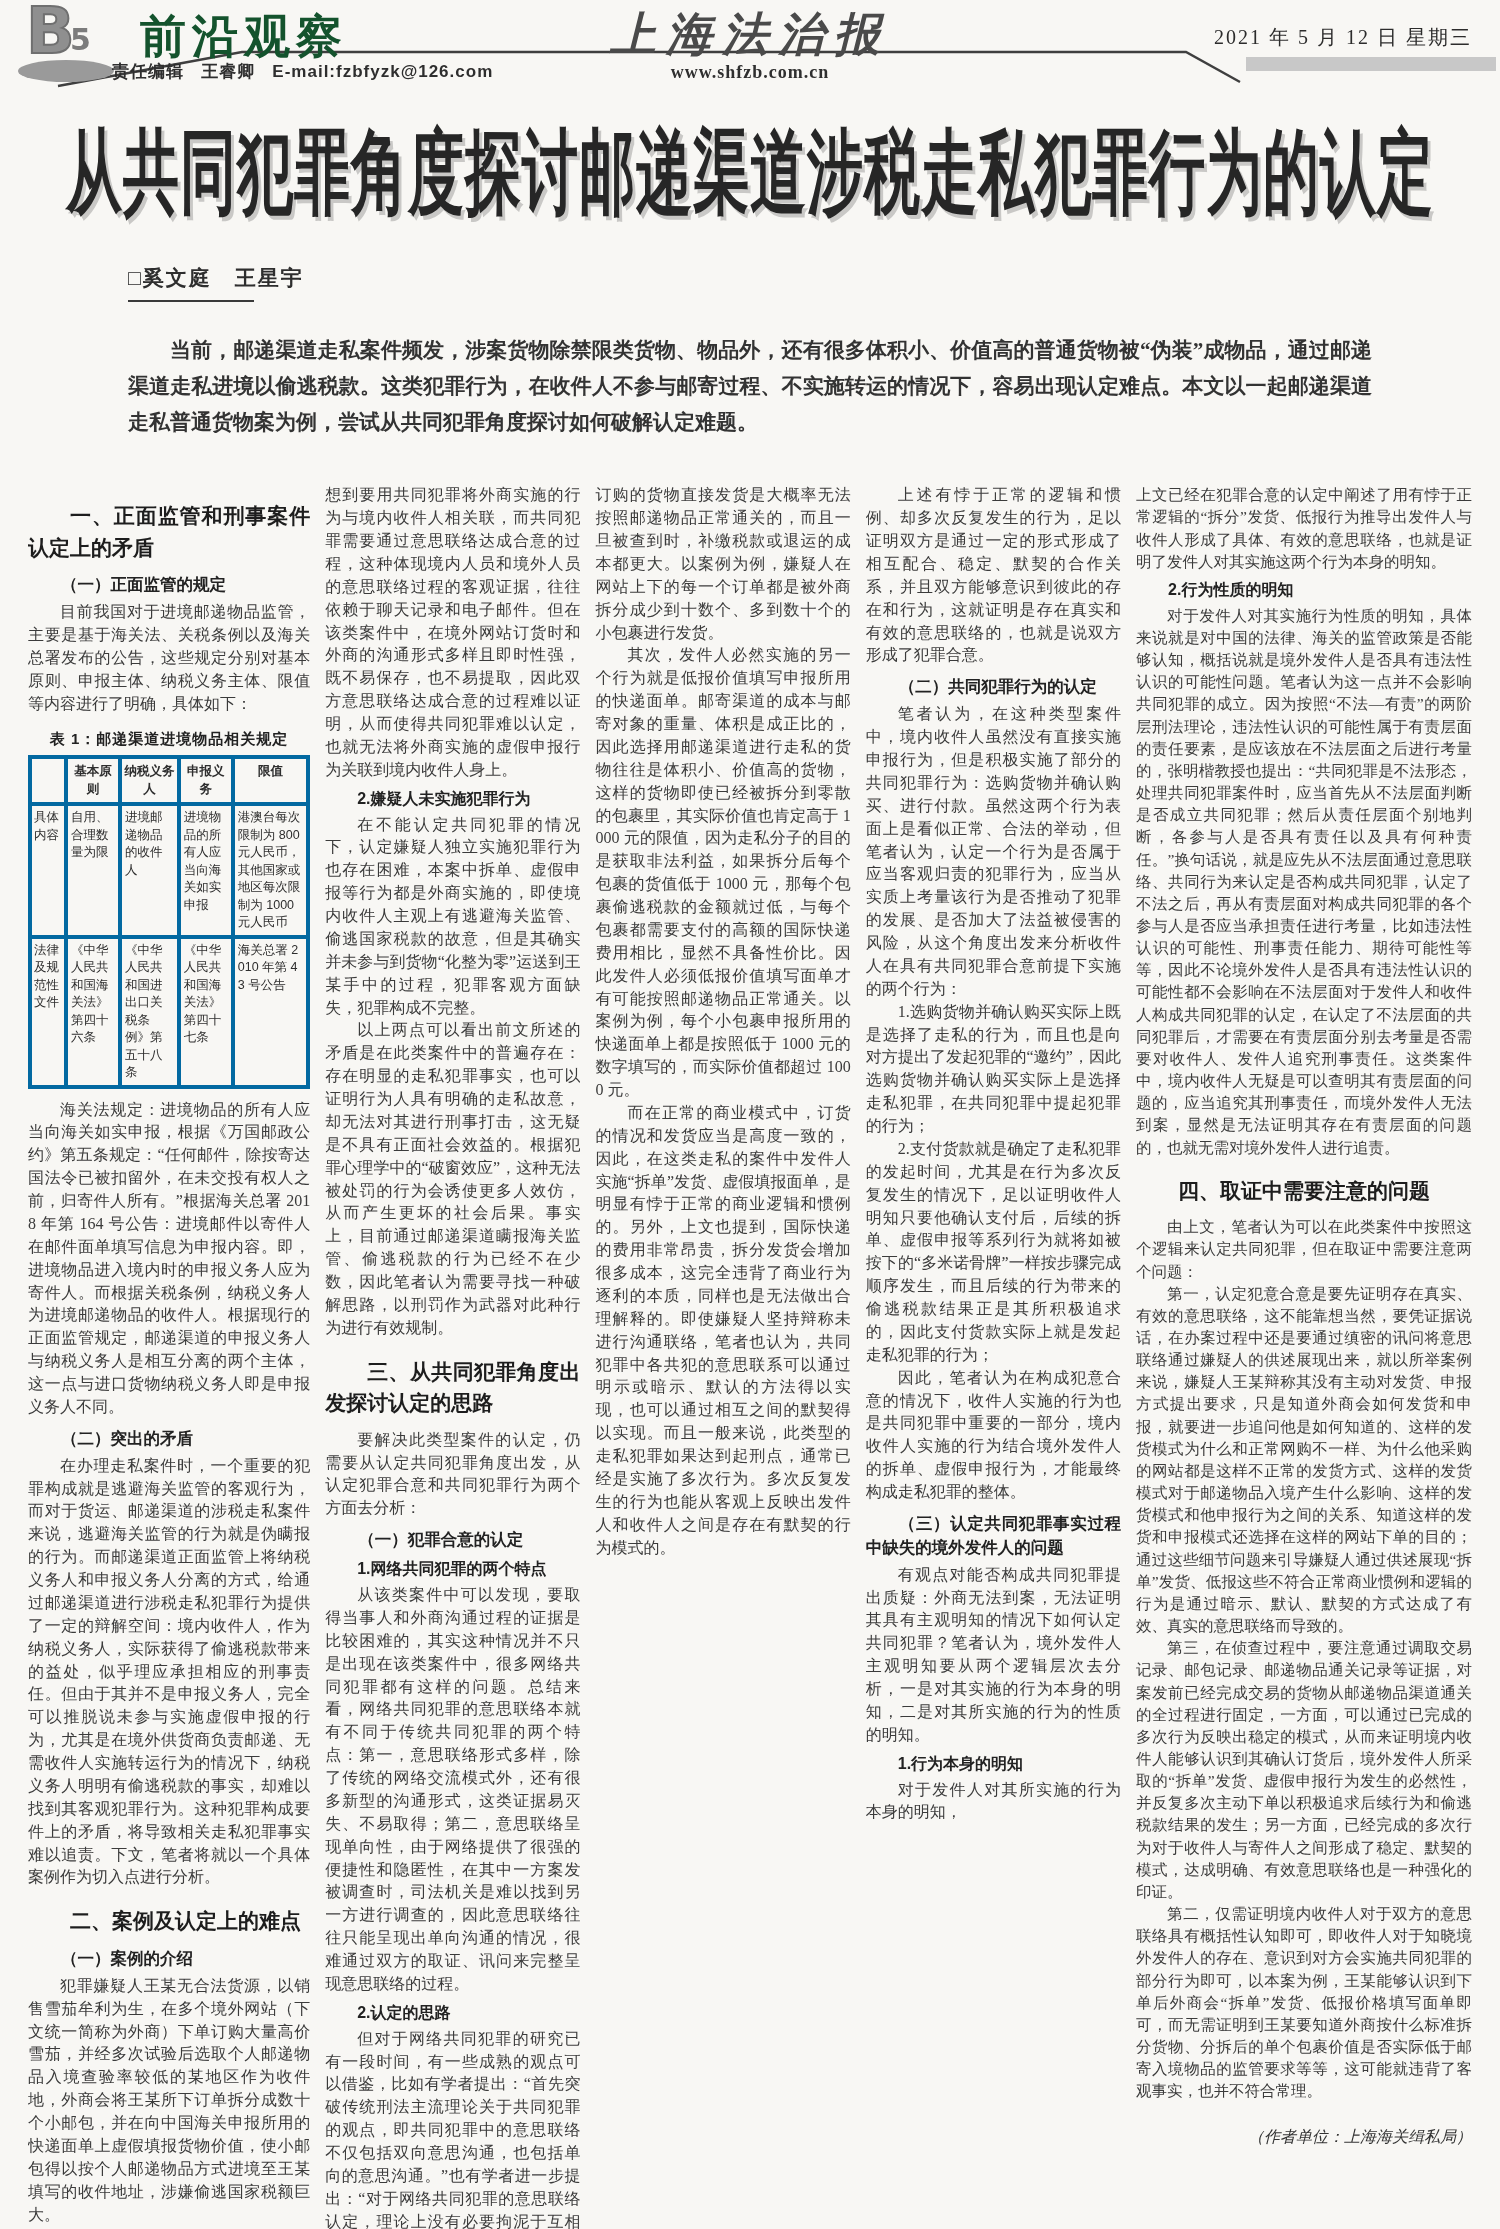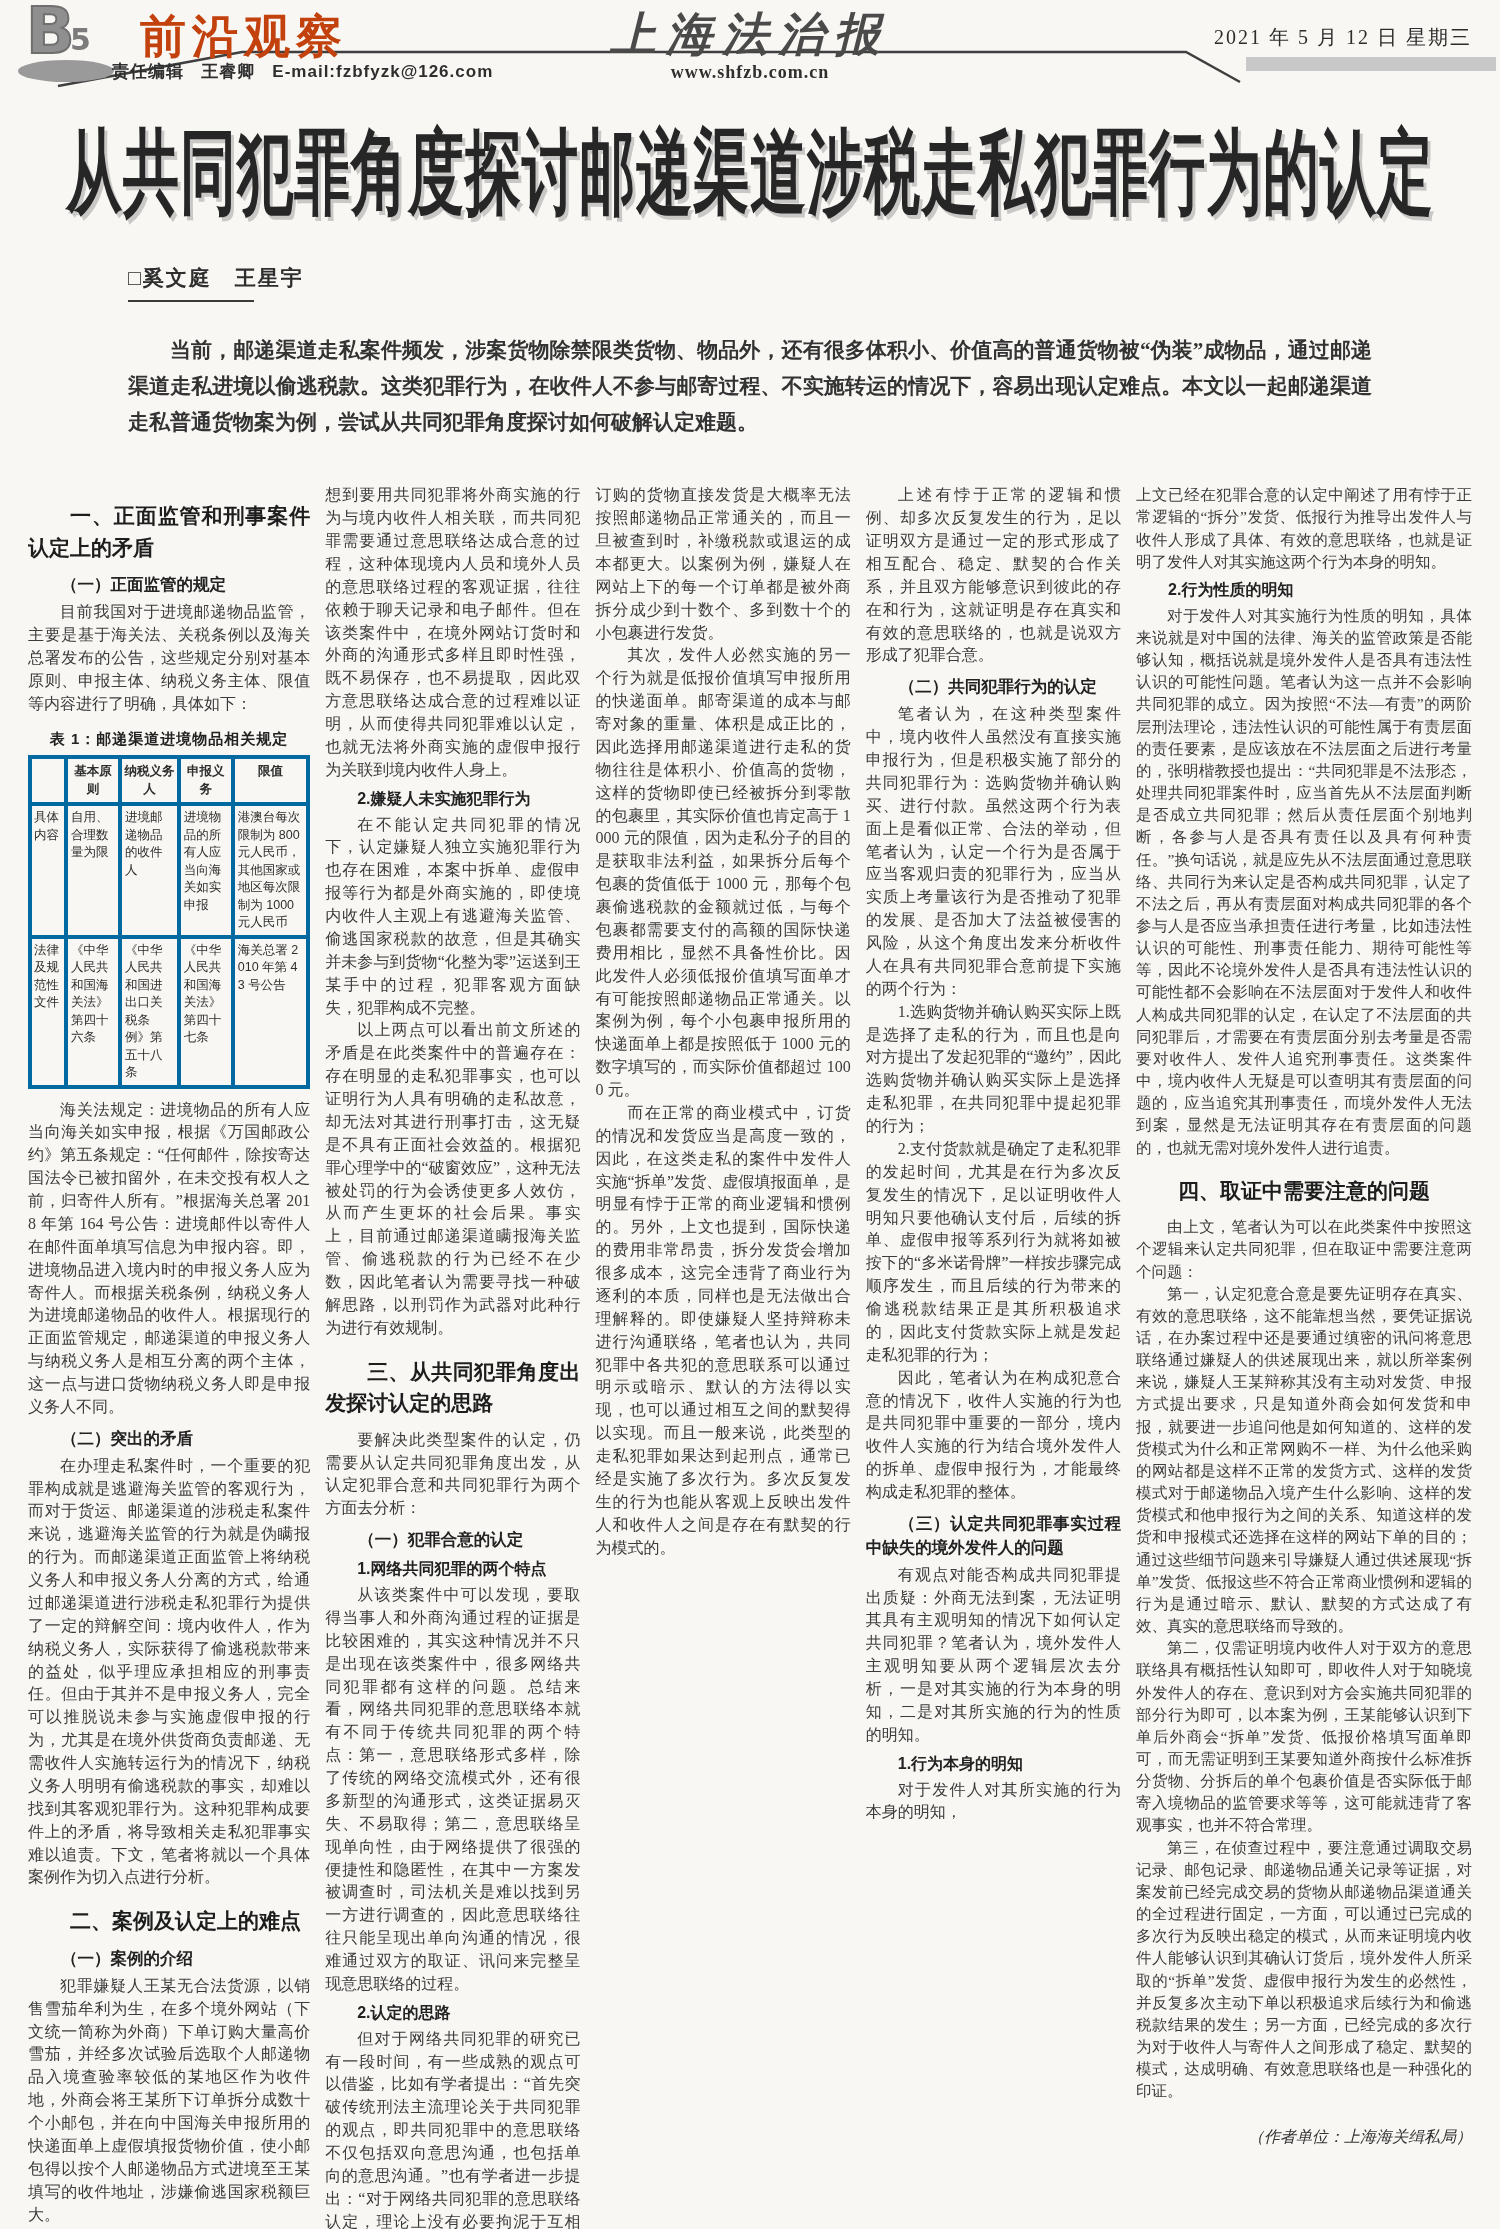--- a/index.html
+++ b/index.html
@@ -8,21 +8,21 @@
   
   .hdr{position:relative;height:88px;}
   .hdr-svg{position:absolute;left:0;top:0;width:1500px;height:88px;}
   .badge{position:absolute;left:18px;top:2px;width:110px;height:80px;}
   .badge-b{position:absolute;left:8px;top:-8px;font-family:"DejaVu Sans",sans-serif;font-weight:900;
            font-size:64px;color:#8f8f8f;-webkit-text-stroke:2px #6f6f6f;}
   .badge-num{position:absolute;left:52px;top:20px;font-family:"DejaVu Sans",sans-serif;font-weight:900;
            font-size:30px;color:#7c7c7c;}
   .badge-shadow{position:absolute;left:0px;top:58px;width:96px;height:22px;border-radius:50%;background:#9a9a9a;}
   .section-title{position:absolute;left:140px;top:6px;font-family:"Liberation Sans","DejaVu Sans",sans-serif;
-           font-weight:900;font-size:46px;letter-spacing:6px;color:#c2410c;}
+           font-weight:900;font-size:46px;letter-spacing:6px;color:#14532d;}
   .editor-line{position:absolute;left:112px;top:60px;font-size:17px;color:#2e2e2e;font-weight:bold;
            font-family:"Liberation Sans","DejaVu Sans",sans-serif;letter-spacing:1px;}
   .masthead{position:absolute;left:470px;top:4px;width:560px;text-align:center;
            font-family:"DejaVu Serif",serif;font-weight:900;font-style:italic;font-size:46px;
            color:#4a4a4a;letter-spacing:10px;}
   .website{position:absolute;left:470px;top:62px;width:560px;text-align:center;
            font-weight:bold;font-size:18px;color:#2f2f2f;letter-spacing:1px;}
   .date{position:absolute;right:28px;top:24px;font-size:20px;color:#2c2c2c;letter-spacing:2px;}
   .gray-bar{position:absolute;right:4px;top:57px;width:250px;height:14px;background:#c8c8c8;}
   
@@ -167,19 +167,19 @@
         <h5 class="blk-h5">1.行为本身的明知</h5>
         <p class="blk-p">对于发件人对其所实施的行为本身的明知，</p>
       </div>
       <div class="col col5">
         <p class="blk-pcont">上文已经在犯罪合意的认定中阐述了用有悖于正常逻辑的“拆分”发货、低报行为推导出发件人与收件人形成了具体、有效的意思联络，也就是证明了发件人对其实施这两个行为本身的明知。</p>
         <h5 class="blk-h5">2.行为性质的明知</h5>
         <p class="blk-p">对于发件人对其实施行为性质的明知，具体来说就是对中国的法律、海关的监管政策是否能够认知，概括说就是境外发件人是否具有违法性认识的可能性问题。笔者认为这一点并不会影响共同犯罪的成立。因为按照“不法—有责”的两阶层刑法理论，违法性认识的可能性属于有责层面的责任要素，是应该放在不法层面之后进行考量的，张明楷教授也提出：“共同犯罪是不法形态，处理共同犯罪案件时，应当首先从不法层面判断是否成立共同犯罪；然后从责任层面个别地判断，各参与人是否具有责任以及具有何种责任。”换句话说，就是应先从不法层面通过意思联络、共同行为来认定是否构成共同犯罪，认定了不法之后，再从有责层面对构成共同犯罪的各个参与人是否应当承担责任进行考量，比如违法性认识的可能性、刑事责任能力、期待可能性等等，因此不论境外发件人是否具有违法性认识的可能性都不会影响在不法层面对于发件人和收件人构成共同犯罪的认定，在认定了不法层面的共同犯罪后，才需要在有责层面分别去考量是否需要对收件人、发件人追究刑事责任。这类案件中，境内收件人无疑是可以查明其有责层面的问题的，应当追究其刑事责任，而境外发件人无法到案，显然是无法证明其存在有责层面的问题的，也就无需对境外发件人进行追责。</p>
         <h3 class="blk-h3">四、取证中需要注意的问题</h3>
         <p class="blk-p">由上文，笔者认为可以在此类案件中按照这个逻辑来认定共同犯罪，但在取证中需要注意两个问题：</p>
         <p class="blk-p">第一，认定犯意合意是要先证明存在真实、有效的意思联络，这不能靠想当然，要凭证据说话，在办案过程中还是要通过缜密的讯问将意思联络通过嫌疑人的供述展现出来，就以所举案例来说，嫌疑人王某辩称其没有主动对发货、申报方式提出要求，只是知道外商会如何发货和申报，就要进一步追问他是如何知道的、这样的发货模式为什么和正常网购不一样、为什么他采购的网站都是这样不正常的发货方式、这样的发货模式对于邮递物品入境产生什么影响、这样的发货模式和他申报行为之间的关系、知道这样的发货和申报模式还选择在这样的网站下单的目的；通过这些细节问题来引导嫌疑人通过供述展现“拆单”发货、低报这些不符合正常商业惯例和逻辑的行为是通过暗示、默认、默契的方式达成了有效、真实的意思联络而导致的。</p>
+        <p class="blk-p">第三，在侦查过程中，要注意通过调取交易记录、邮包记录、邮递物品通关记录等证据，对案发前已经完成交易的货物从邮递物品渠道通关的全过程进行固定，一方面，可以通过已完成的多次行为反映出稳定的模式，从而来证明境内收件人能够认识到其确认订货后，境外发件人所采取的“拆单”发货、虚假申报行为发生的必然性，并反复多次主动下单以积极追求后续行为和偷逃税款结果的发生；另一方面，已经完成的多次行为对于收件人与寄件人之间形成了稳定、默契的模式，达成明确、有效意思联络也是一种强化的印证。</p>
         <p class="blk-p">第二，仅需证明境内收件人对于双方的意思联络具有概括性认知即可，即收件人对于知晓境外发件人的存在、意识到对方会实施共同犯罪的部分行为即可，以本案为例，王某能够认识到下单后外商会“拆单”发货、低报价格填写面单即可，而无需证明到王某要知道外商按什么标准拆分货物、分拆后的单个包裹价值是否实际低于邮寄入境物品的监管要求等等，这可能就违背了客观事实，也并不符合常理。</p>
-        <p class="blk-p">第三，在侦查过程中，要注意通过调取交易记录、邮包记录、邮递物品通关记录等证据，对案发前已经完成交易的货物从邮递物品渠道通关的全过程进行固定，一方面，可以通过已完成的多次行为反映出稳定的模式，从而来证明境内收件人能够认识到其确认订货后，境外发件人所采取的“拆单”发货、虚假申报行为发生的必然性，并反复多次主动下单以积极追求后续行为和偷逃税款结果的发生；另一方面，已经完成的多次行为对于收件人与寄件人之间形成了稳定、默契的模式，达成明确、有效意思联络也是一种强化的印证。</p>
         <div class="blk-author">（作者单位：上海海关缉私局）</div>
       </div>
     </div>
 
 </div>
 
 </body></html>

